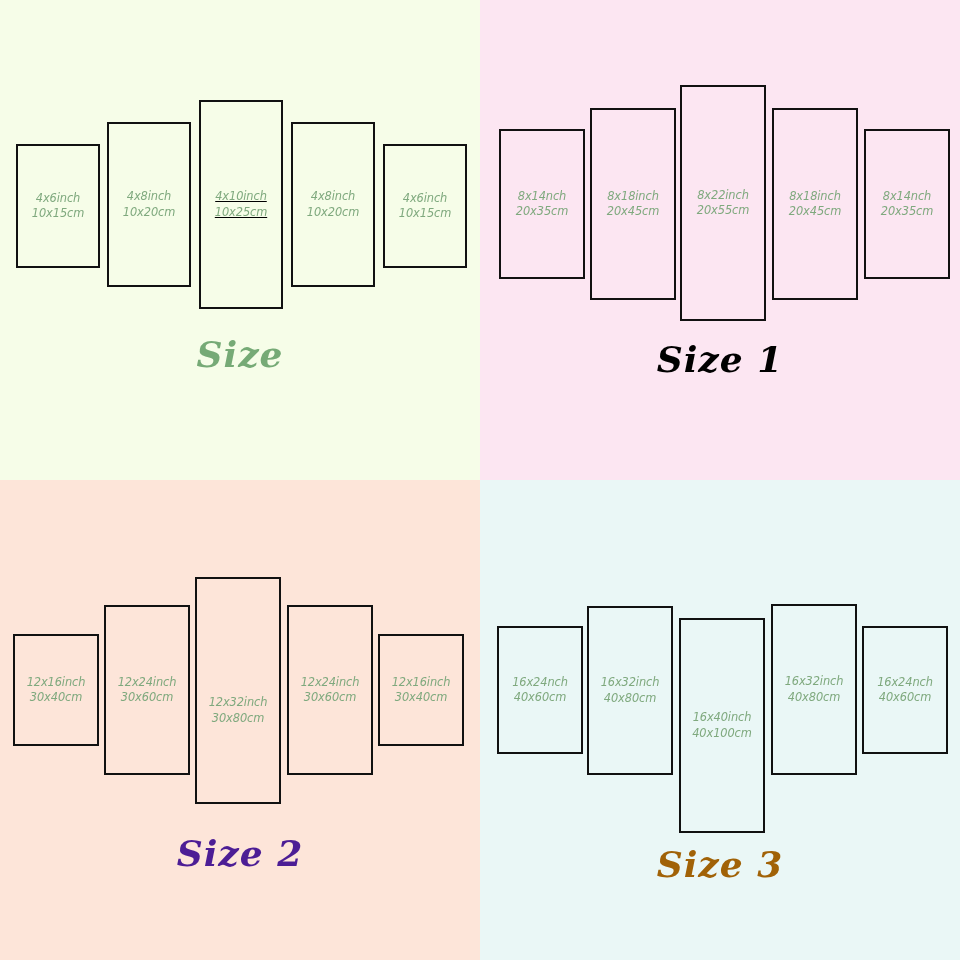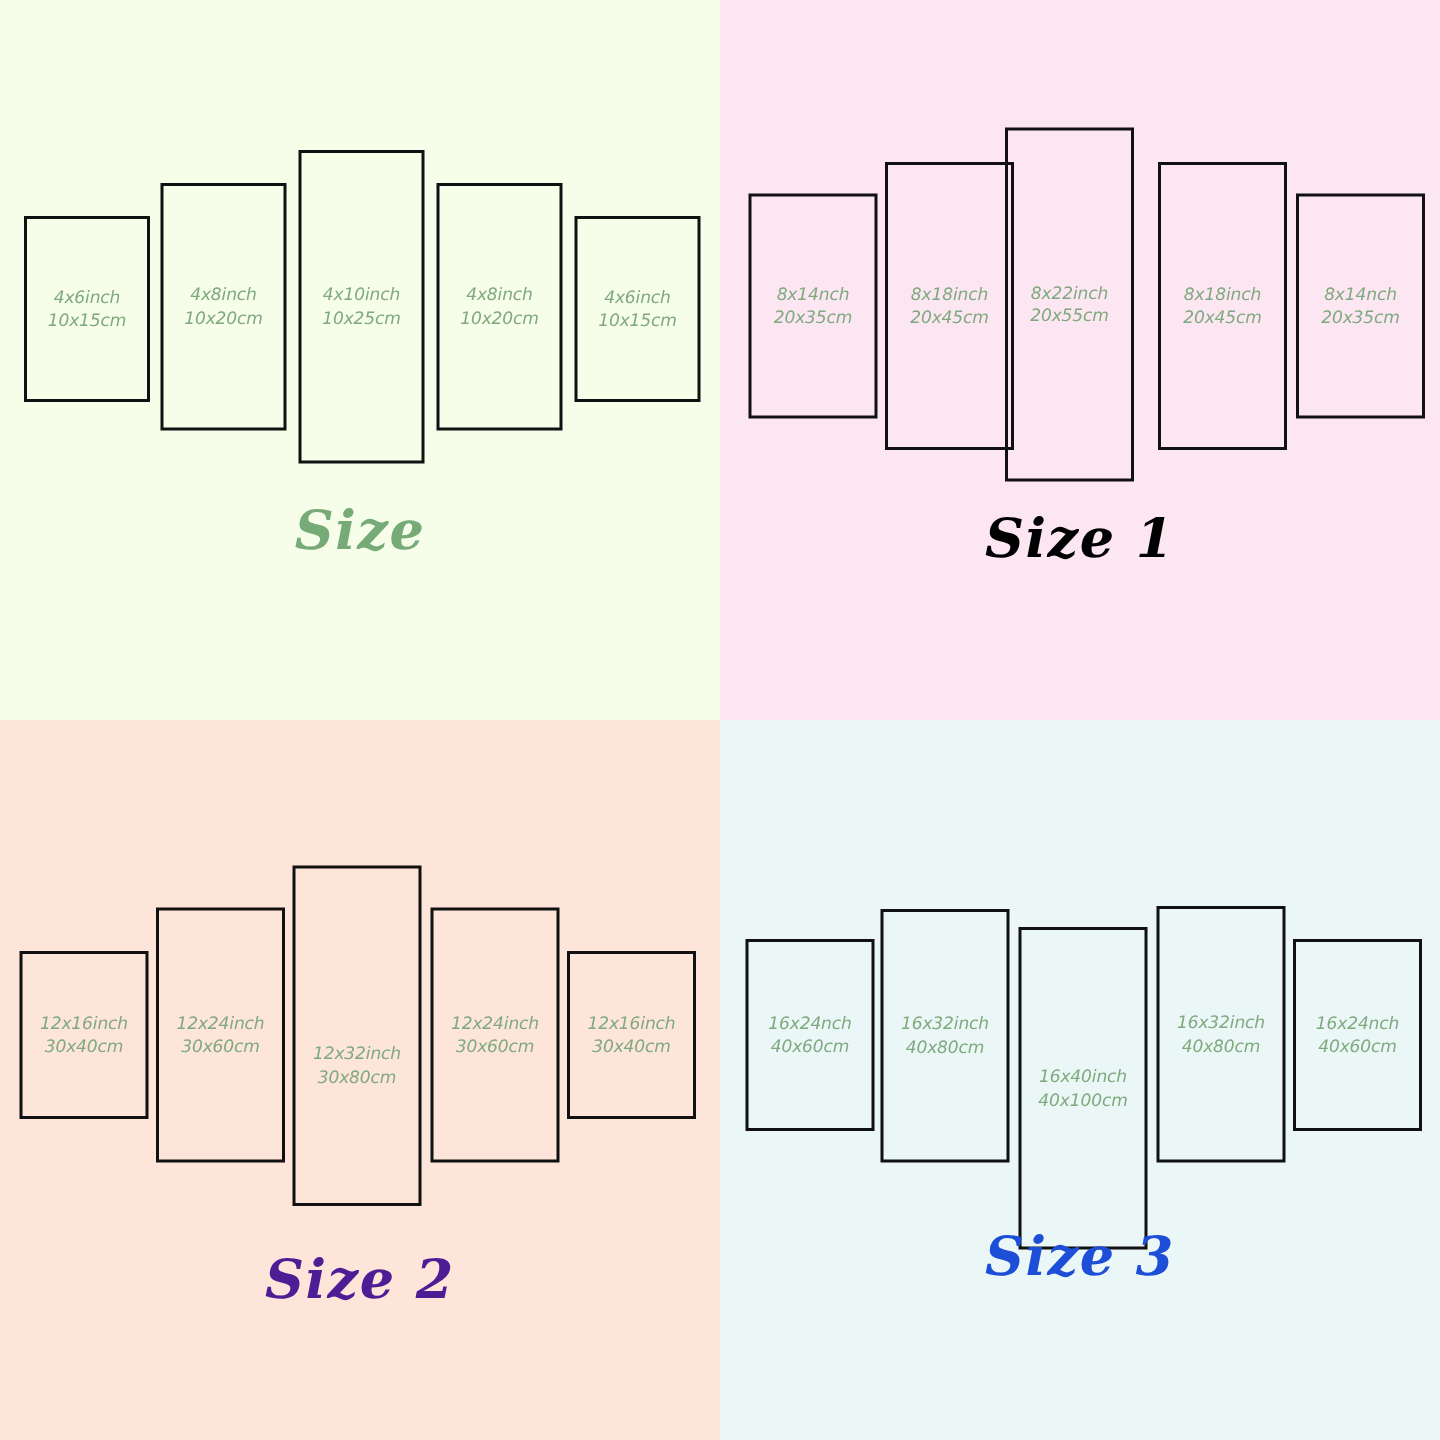--- a/index.html
+++ b/index.html
@@ -90,21 +90,21 @@
             <span class="ln">4x6inch</span>
             <span class="ln">10x15cm</span>
           </div>
         </div>
         <div class="panel" style="left: 107px; top: 122px; width: 84px; height: 165px; border-color: rgb(17, 17, 17);">
           <div class="panel-label" style="color: rgb(127, 169, 126);">
             <span class="ln">4x8inch</span>
             <span class="ln">10x20cm</span>
           </div>
         </div>
-        <div class="panel" style="left: 199px; top: 100px; width: 84px; height: 209px; border-color: rgb(17, 17, 17);">
+        <div class="panel" style="left: 199px; top: 100px; width: 84px; height: 209px; border-color: rgb(17, 17, 17); text-decoration: underline;">
           <div class="panel-label" style="color: rgb(127, 169, 126);">
             <span class="ln">4x10inch</span>
             <span class="ln">10x25cm</span>
           </div>
         </div>
         <div class="panel" style="left: 291px; top: 122px; width: 84px; height: 165px; border-color: rgb(17, 17, 17);">
           <div class="panel-label" style="color: rgb(127, 169, 126);">
             <span class="ln">4x8inch</span>
             <span class="ln">10x20cm</span>
           </div>
@@ -126,21 +126,21 @@
             <span class="ln">8x14nch</span>
             <span class="ln">20x35cm</span>
           </div>
         </div>
         <div class="panel" style="left: 110px; top: 108px; width: 86px; height: 192px; border-color: rgb(17, 17, 17);">
           <div class="panel-label" style="color: rgb(127, 169, 126);">
             <span class="ln">8x18inch</span>
             <span class="ln">20x45cm</span>
           </div>
         </div>
-        <div class="panel" style="left: 190px; top: 85px; width: 86px; height: 236px; border-color: rgb(17, 17, 17);">
+        <div class="panel" style="left: 200px; top: 85px; width: 86px; height: 236px; border-color: rgb(17, 17, 17);">
           <div class="panel-label" style="color: rgb(127, 169, 126);">
             <span class="ln">8x22inch</span>
             <span class="ln">20x55cm</span>
           </div>
         </div>
         <div class="panel" style="left: 292px; top: 108px; width: 86px; height: 192px; border-color: rgb(17, 17, 17);">
           <div class="panel-label" style="color: rgb(127, 169, 126);">
             <span class="ln">8x18inch</span>
             <span class="ln">20x45cm</span>
           </div>
@@ -217,16 +217,16 @@
             <span class="ln">40x80cm</span>
           </div>
         </div>
         <div class="panel" style="left: 382px; top: 146px; width: 86px; height: 128px; border-color: rgb(17, 17, 17);">
           <div class="panel-label" style="color: rgb(127, 169, 126);">
             <span class="ln">16x24nch</span>
             <span class="ln">40x60cm</span>
           </div>
         </div>
       </div>
-    <div class="quadrant-title" style="top: 340px; color: #1d4ed8;">Size 3</div>
+    <div class="quadrant-title" style="top: 366px; color: #a16207;">Size 3</div>
   </div>
 
 </div>
 
 </body></html>

